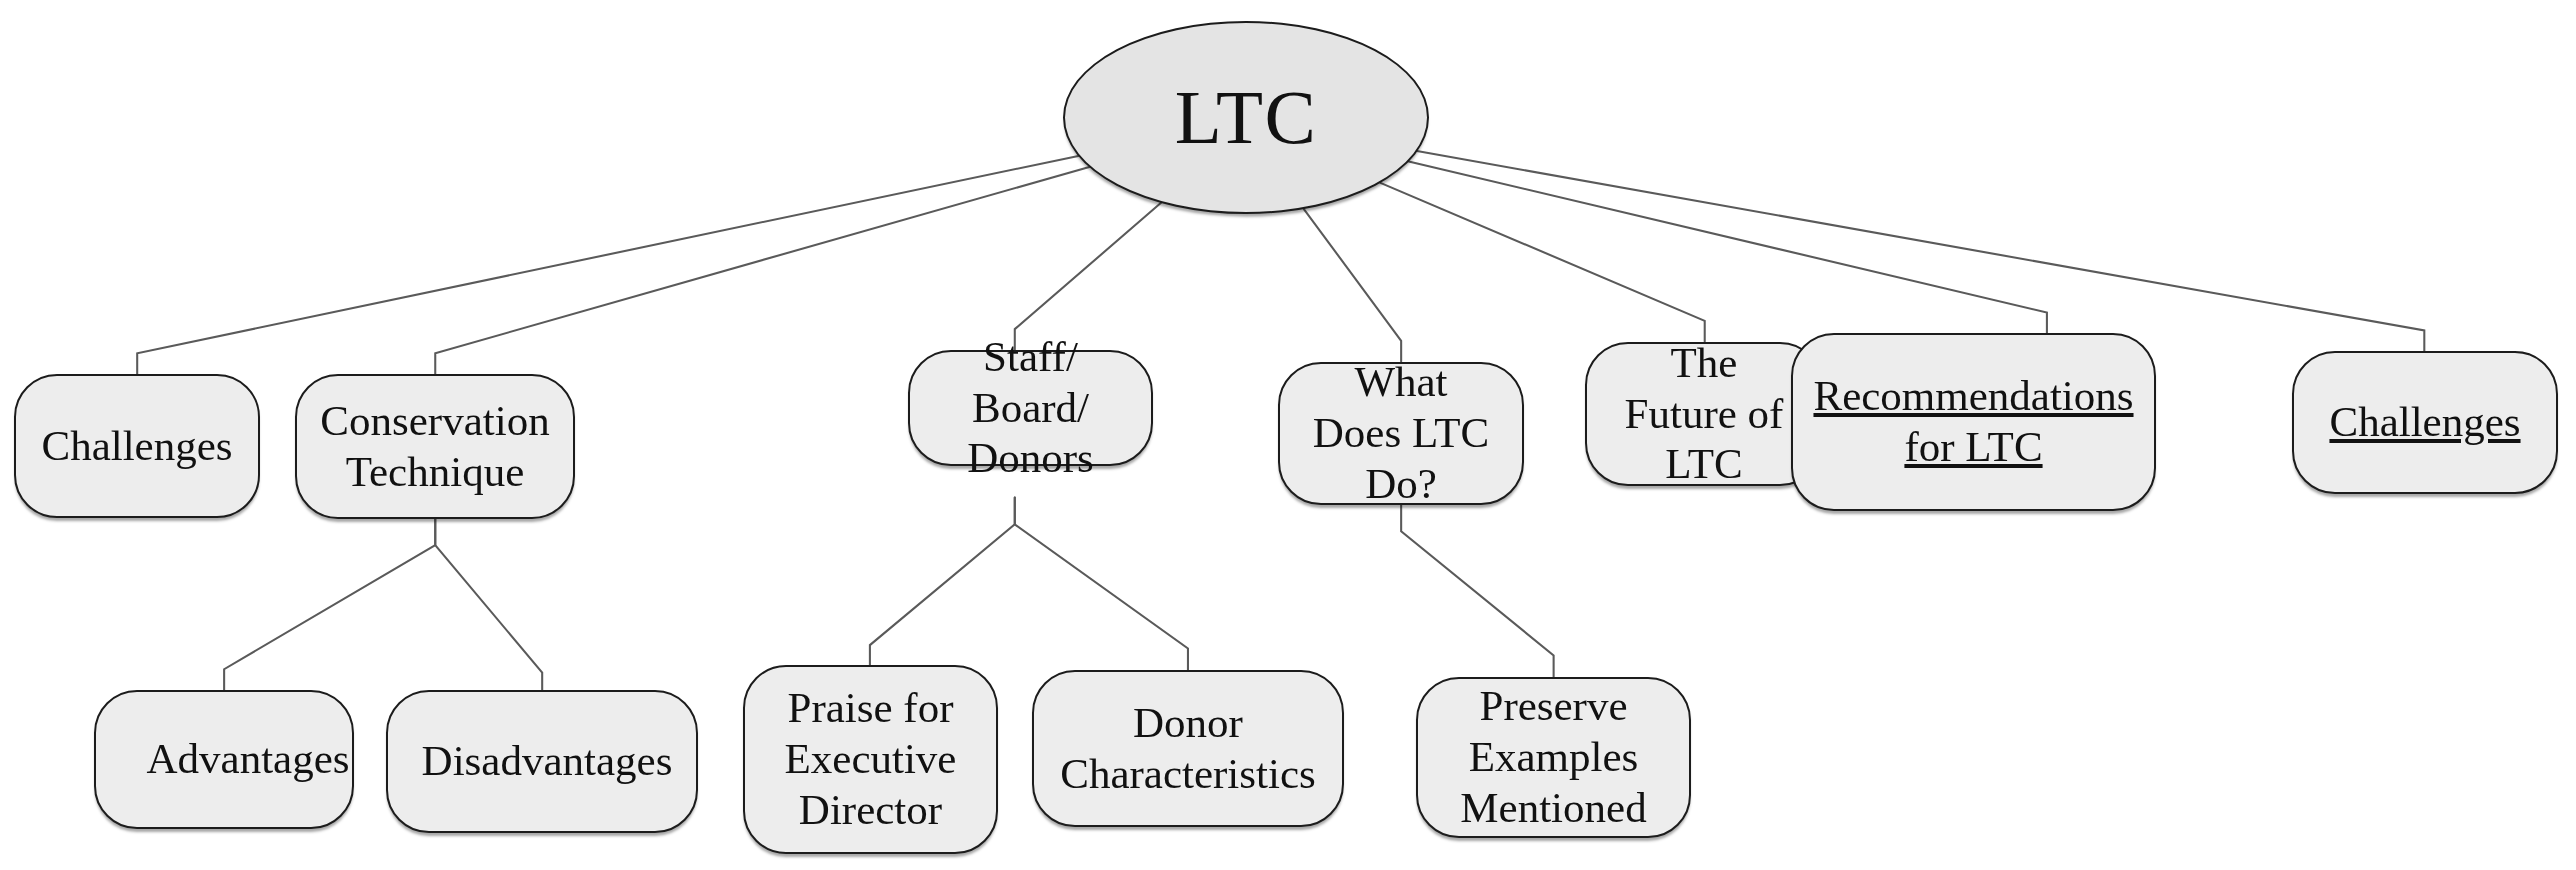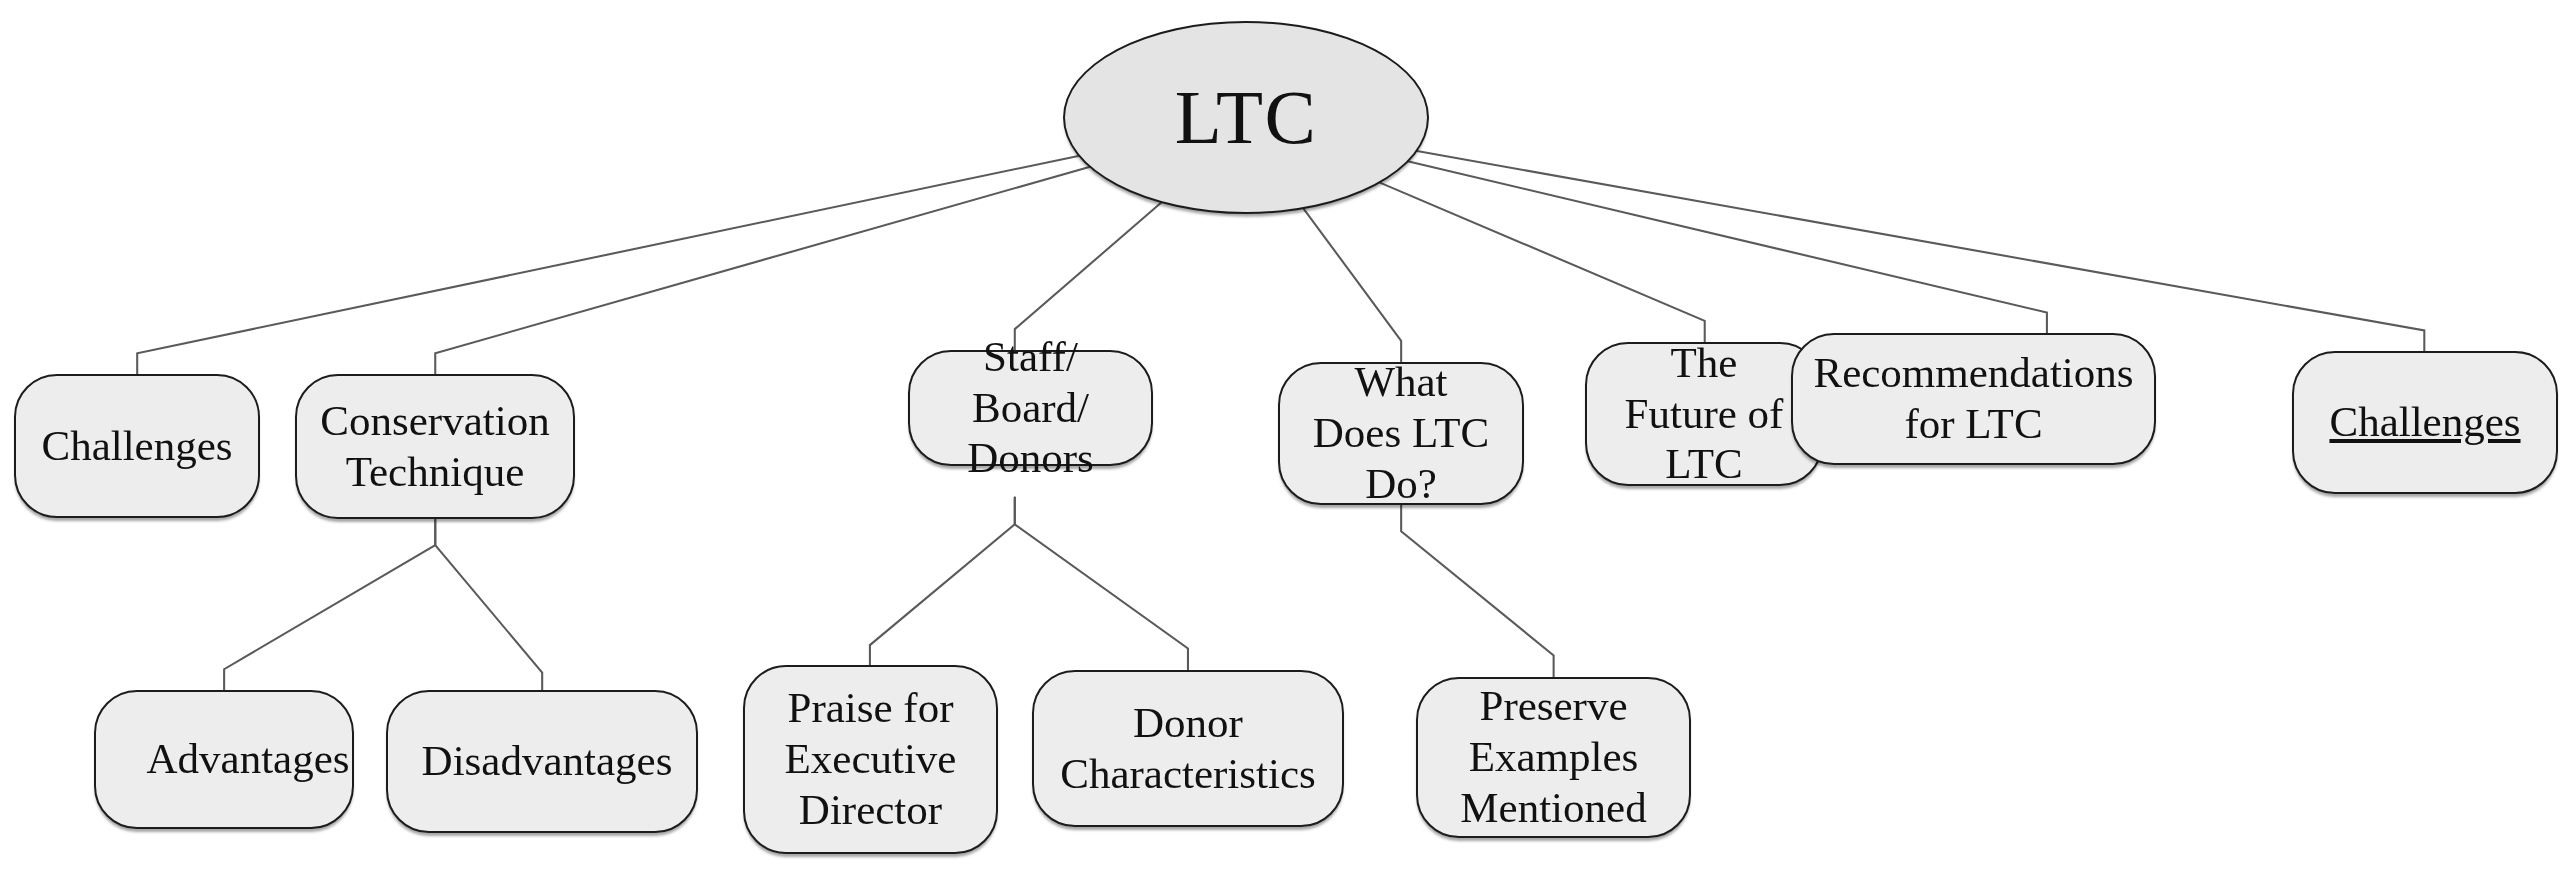--- a/index.html
+++ b/index.html
@@ -78,21 +78,21 @@
 Donors</div>
 
   <div class="node rounded" style="left:1278px;top:362px;width:246px;height:143px;">What
 Does LTC
 Do?</div>
 
   <div class="node rounded" style="left:1585px;top:342px;width:238px;height:144px;">The
 Future of
 LTC</div>
 
-  <div class="node rounded" style="left:1791px;top:333px;width:365px;height:132px;">Recommendations
+  <div class="node rounded" style="left:1791px;top:333px;width:365px;height:178px;text-decoration:underline;">Recommendations
 for LTC</div>
 
   <div class="node rounded" style="left:2292px;top:351px;width:266px;height:143px;text-decoration:underline;">Challenges</div>
 
   <div class="node rounded" style="left:94px;top:690px;width:260px;height:139px;padding-left:48px;">Advantages</div>
 
   <div class="node rounded" style="left:386px;top:690px;width:312px;height:143px;padding-left:10px;">Disadvantages</div>
 
   <div class="node rounded" style="left:743px;top:665px;width:255px;height:189px;">Praise for
 Executive

